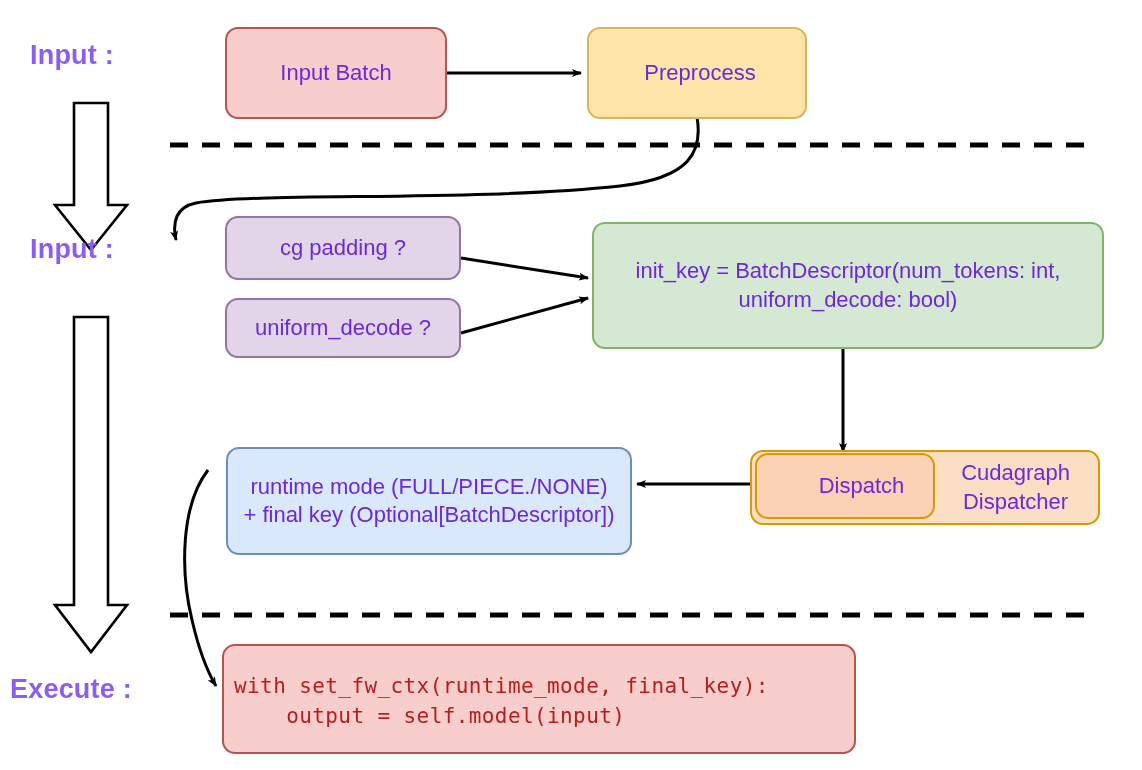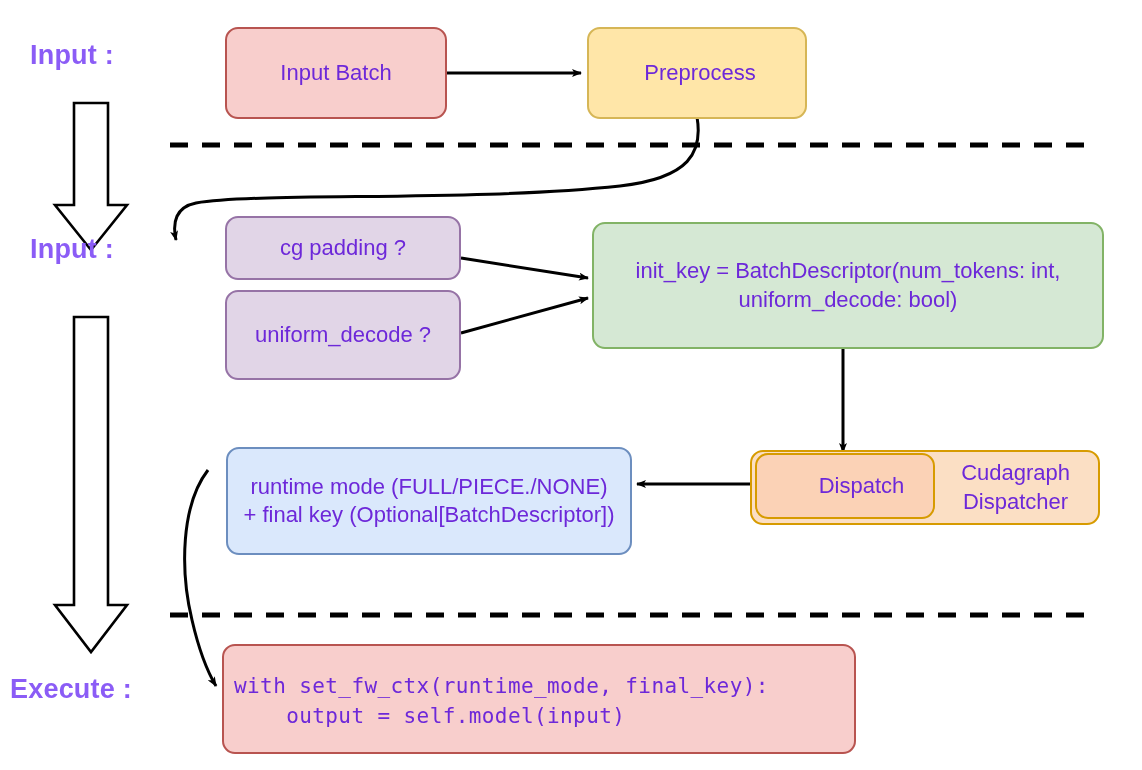--- a/index.html
+++ b/index.html
@@ -85,21 +85,21 @@
     background: #fbd2b6;
     border-color: #d79b00;
   }
   .code-node {
     align-items: flex-start;
     justify-content: flex-start;
     font-family: "DejaVu Sans Mono", "Liberation Mono", monospace;
     font-size: 21px;
     line-height: 1.42;
     letter-spacing: 0.4px;
-    color: #6d28d9;
+    color: #b91c1c;
     padding: 26px 0 0 10px;
     text-align: left;
   }
   .code-node .node-text {
     white-space: pre;
   }
 </style>
 </head>
 <body>
 
@@ -146,21 +146,21 @@
   </div>
 
   <div class="node node-yellow" style="left:587px; top:27px; width:220px; height:92px;">
     <span class="node-text">Preprocess</span>
   </div>
 
   <div class="node node-purple" style="left:225px; top:216px; width:236px; height:64px;">
     <span class="node-text">cg padding ?</span>
   </div>
 
-  <div class="node node-purple" style="left:225px; top:290px; width:236px; height:90px;">
+  <div class="node node-purple" style="left:225px; top:298px; width:236px; height:60px;">
     <span class="node-text">uniform_decode ?</span>
   </div>
 
   <div class="node node-green" style="left:592px; top:222px; width:512px; height:127px;">
     <span class="node-text">init_key = BatchDescriptor(num_tokens: int,
 uniform_decode: bool)</span>
   </div>
 
   <div class="node node-orange-light" style="left:750px; top:450px; width:350px; height:75px;
               justify-content:flex-end; padding-right:28px;">

